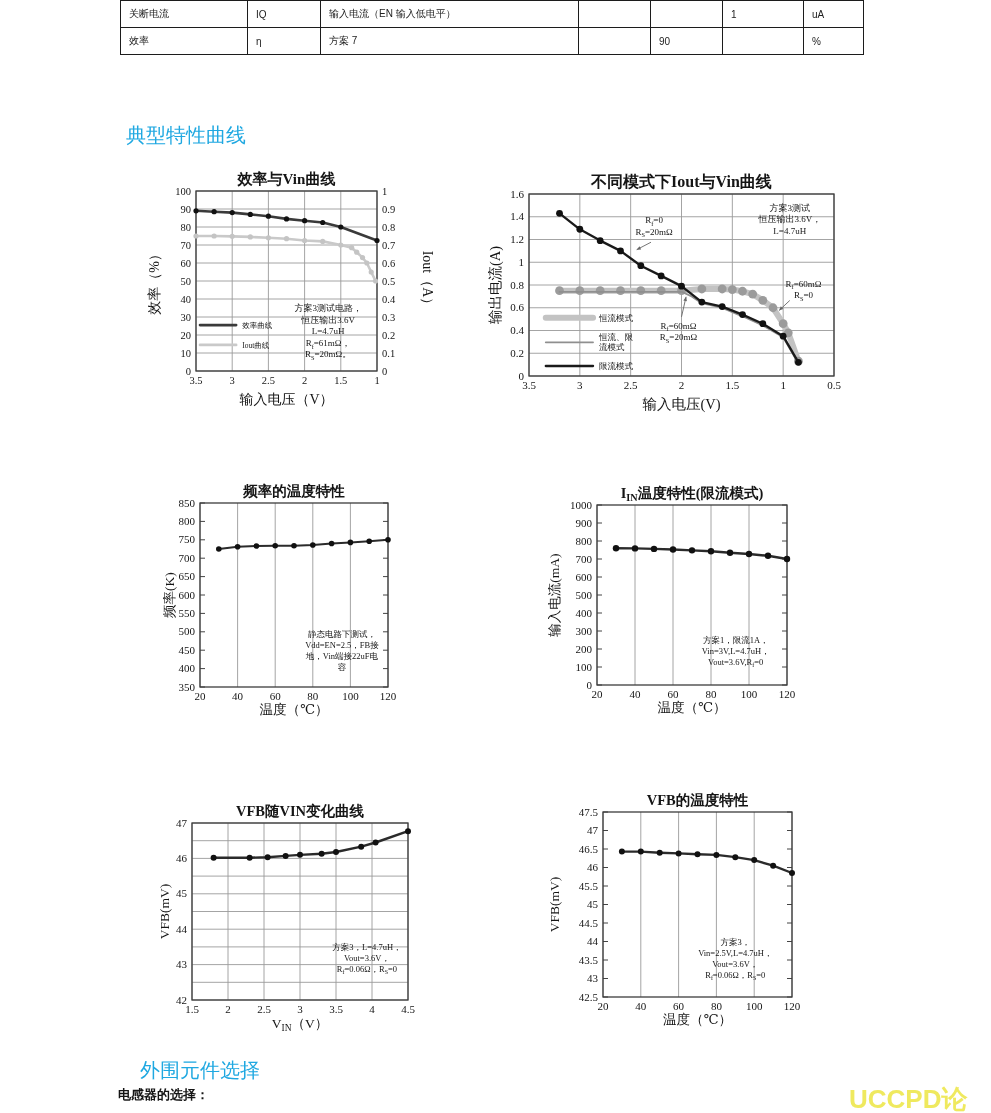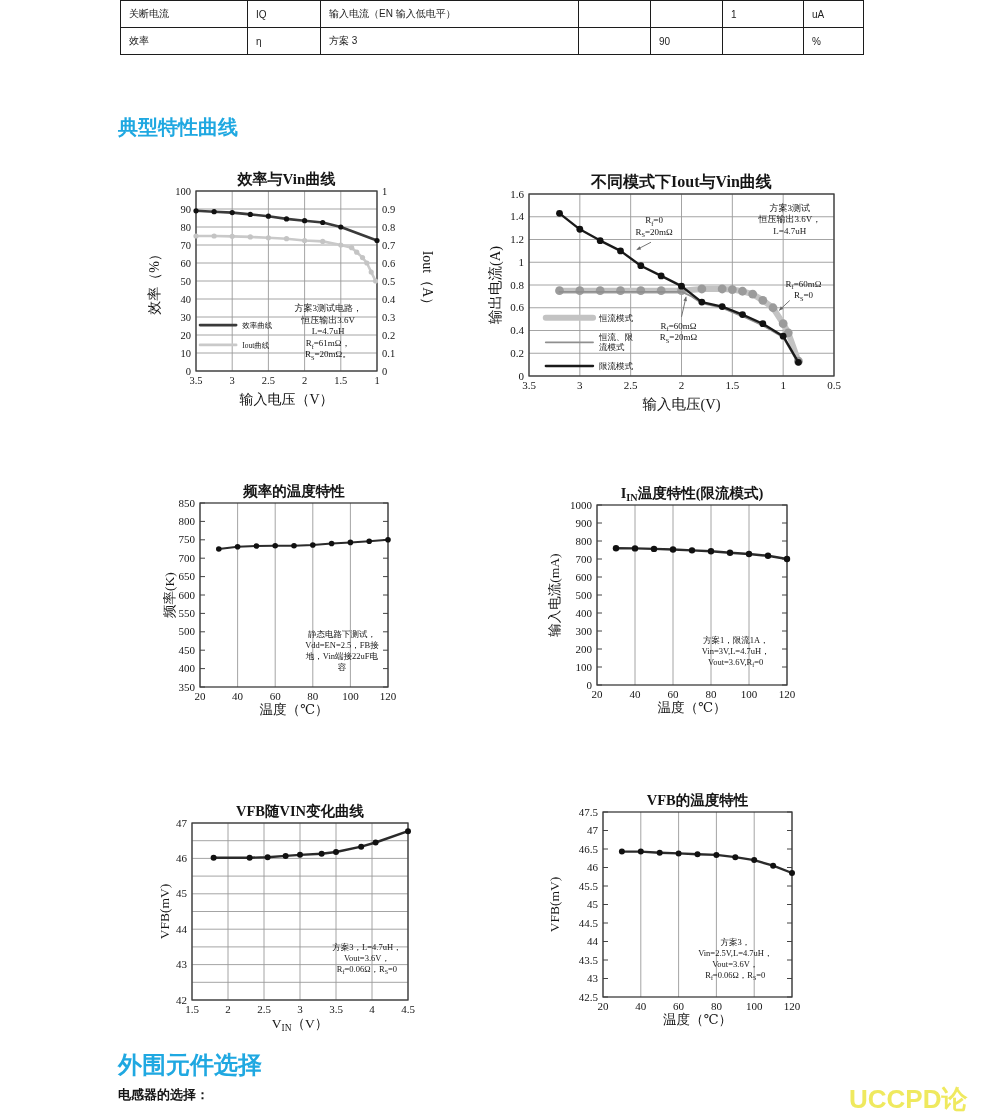--- a/index.html
+++ b/index.html
@@ -1,23 +1,23 @@
 <!DOCTYPE html>
 <html><head>
 <meta charset="utf-8">
 <style>
   html,body{margin:0;padding:0;background:#fff;}
   .page{position:relative;width:991px;height:1113px;background:#fff;overflow:hidden;
         font-family:"Liberation Sans","DejaVu Sans",sans-serif;color:#111;}
   .spec-table{position:absolute;left:120px;top:0;border-collapse:collapse;table-layout:fixed;}
   .spec-table td{border:1.6px solid #1c1c1c;height:26px;padding:0 8px;font-size:10px;
         color:#222;overflow:hidden;white-space:nowrap;}
-  h2.accent{position:absolute;margin:0;font-weight:bold;}
+  h2.accent{position:absolute;margin:8px;font-weight:normal;}
   .section1{left:118px;top:114px;font-size:20px;}
-  .section2{left:118px;top:1049px;font-size:24px;}
+  .section2{left:132px;top:1049px;font-size:20px;}
   .subhead{position:absolute;left:118px;top:1086px;margin:0;font-size:13px;font-weight:bold;color:#151515;}
   .watermark{position:absolute;left:849px;top:1082px;font-size:26px;font-weight:bold;
         font-family:"Liberation Sans",sans-serif;}
   figure.chart{position:absolute;margin:0;padding:0;}
   figure.chart svg{display:block;}
 </style>
 </head>
 <body>
 
 <div class="page">
@@ -38,21 +38,21 @@
           <td>IQ</td>
           <td>输入电流（EN 输入低电平）</td>
           <td></td>
           <td></td>
           <td>1</td>
           <td>uA</td>
         </tr>
         <tr>
           <td>效率</td>
           <td>η</td>
-          <td>方案 3</td>
+          <td>方案 7</td>
           <td></td>
           <td>90</td>
           <td></td>
           <td>%</td>
         </tr>
       </tbody>
   </table>
 
   <h2 class="accent section1" style="color: rgb(31, 168, 225);">典型特性曲线</h2>
 

